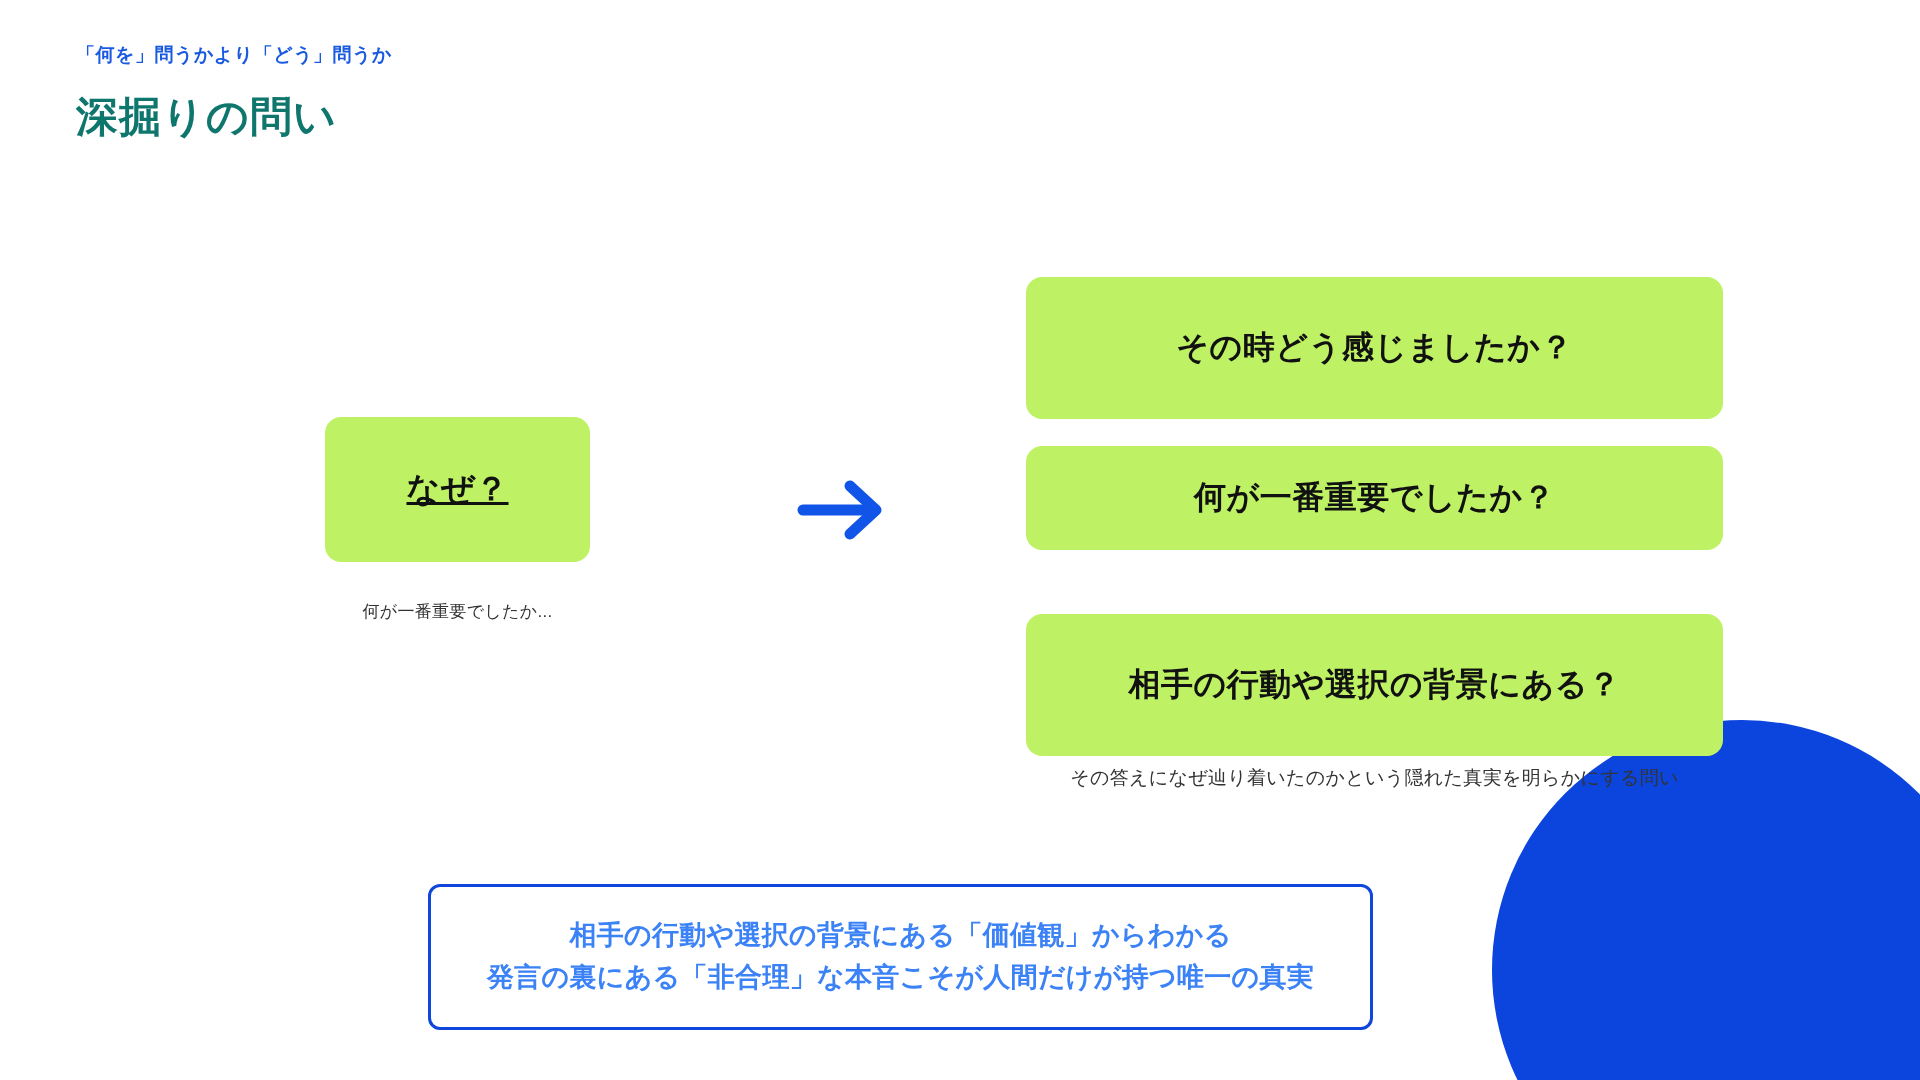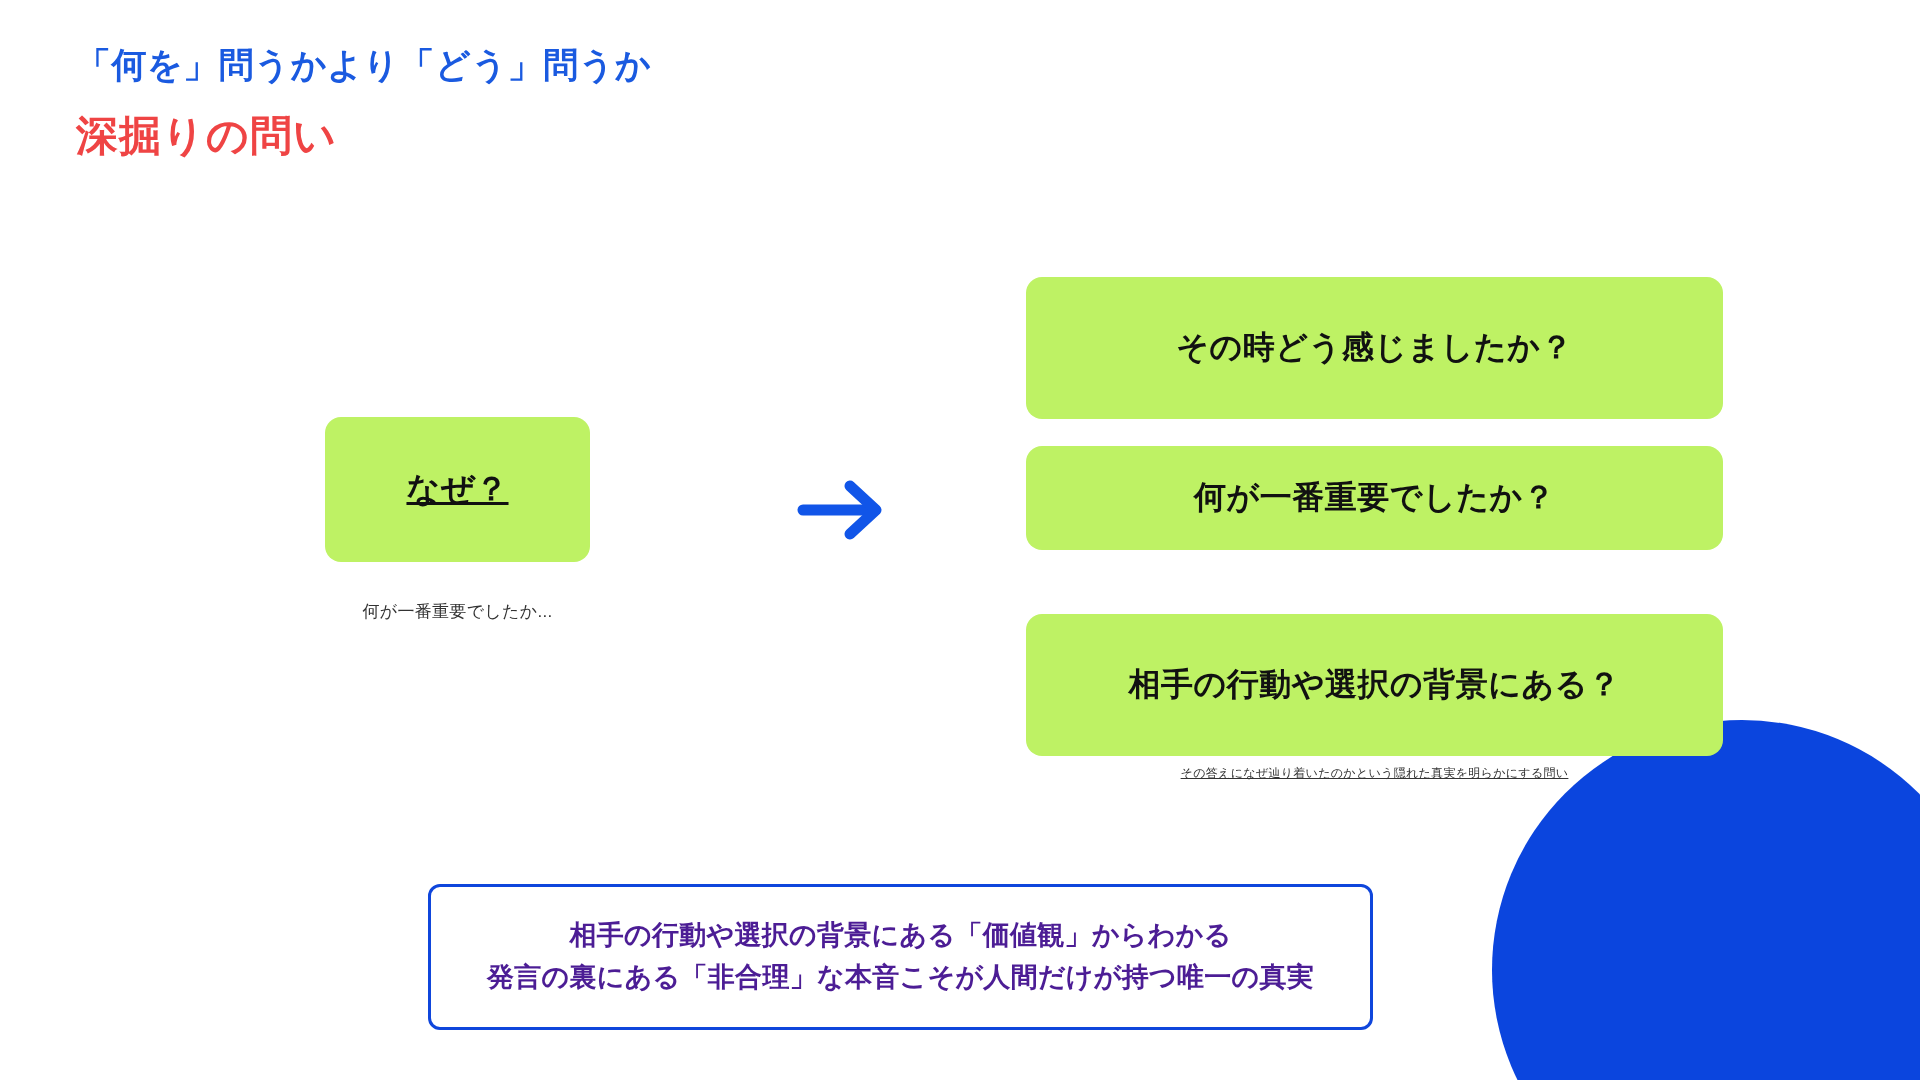--- a/index.html
+++ b/index.html
@@ -29,32 +29,32 @@
   }
 
   
   #header {
     position: absolute;
     left: 76px;
     top: 44px;
     z-index: 2;
   }
   #eyebrow {
-    font-size: 35px;
+    font-size: 19px;
     font-weight: bold;
     color: #1A5AE0;
     letter-spacing: 0.5px;
     line-height: 1.2;
     white-space: nowrap;
   }
   #page-title {
     margin-top: 26px;
     font-size: 42px;
     font-weight: bold;
-    color: #ef4444;
+    color: #0f766e;
     letter-spacing: 1px;
     line-height: 1.15;
     white-space: nowrap;
   }
 
   
   #diagram {
     position: absolute;
     inset: 0;
     z-index: 1;
@@ -112,25 +112,24 @@
   #chip-q1 { left: 1026px; top: 277px;  width: 697px; height: 142px; }
   #chip-q2 { left: 1026px; top: 446px;  width: 697px; height: 104px; }
   #chip-q3 { left: 1026px; top: 614px;  width: 697px; height: 142px; }
 
   #caption-right {
     position: absolute;
     left: 1026px;
     top: 765px;
     width: 697px;
     text-align: center;
-    font-size: 12px;
+    font-size: 19px;
     color: #333333;
     white-space: nowrap;
     letter-spacing: 0.3px;
-    text-decoration: underline;
   }
 
   
   #conclusion-box {
     position: absolute;
     left: 428px;
     top: 884px;
     width: 945px;
     height: 146px;
     border: 3px solid #0F46DC;
@@ -139,21 +138,21 @@
     display: flex;
     flex-direction: column;
     align-items: center;
     justify-content: center;
     box-sizing: border-box;
     z-index: 2;
   }
   .conclusion-line {
     font-size: 27px;
     font-weight: bold;
-    color: #4c1d95;
+    color: #3b82f6;
     line-height: 1.55;
     white-space: nowrap;
     letter-spacing: 0.3px;
   }
 </style>
 </head>
 <body>
 
 <div id="deco-circle"></div>
 

